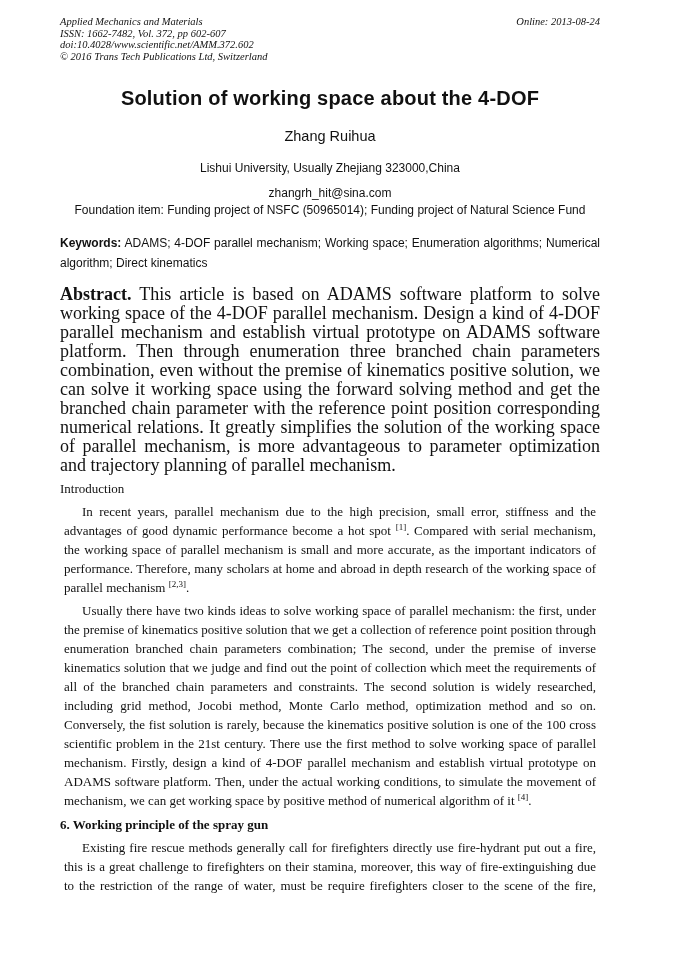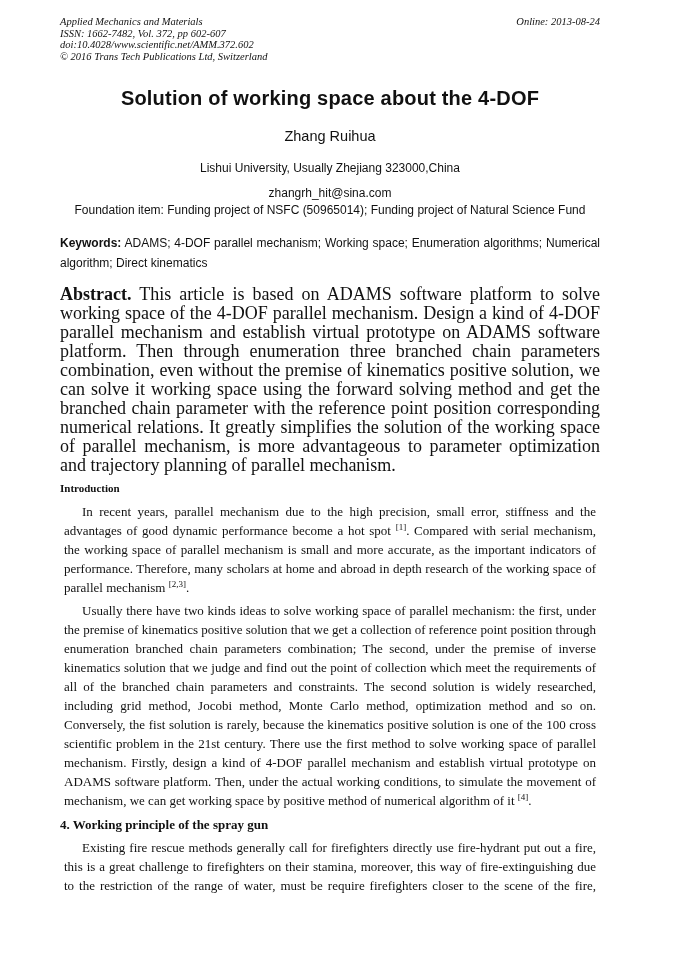--- a/index.html
+++ b/index.html
@@ -79,23 +79,23 @@
   
   .abstract {
     margin-top: 12px;
     font-size: 18px;
     line-height: 19px;
     text-align: justify;
   }
   .abstract b { font-weight: bold; }
   .sec-h1 {
     margin: 4px 0 3px 0;
-    font-size: 11px;
+    font-size: 13px;
     line-height: 19px;
-    font-weight: bold;
+    font-weight: normal;
   }
   .sec-h2 {
     margin: 5px 0 0 0;
     font-size: 13px;
     line-height: 19px;
     font-weight: bold;
   }
   p.body-para {
     margin: 4px;
     font-size: 13px;
@@ -142,17 +142,17 @@
   <div class="keywords"><b>Keywords:</b><span> ADAMS; 4-DOF parallel mechanism; Working space; Enumeration algorithms; Numerical algorithm; Direct kinematics</span></div>
 
   <div class="abstract"><b>Abstract.</b><span> This article is based on ADAMS software platform to solve working space of the 4-DOF parallel mechanism. Design a kind of 4-DOF parallel mechanism and establish virtual prototype on ADAMS software platform. Then through enumeration three branched chain parameters combination, even without the premise of kinematics positive solution, we can solve it working space using the forward solving method and get the branched chain parameter with the reference point position corresponding numerical relations. It greatly simplifies the solution of the working space of parallel mechanism, is more advantageous to parameter optimization and trajectory planning of parallel mechanism.</span></div>
 
   <div class="sec-h1">Introduction</div>
 
   <p class="body-para"><span>In recent years, parallel mechanism due to the high precision, small error, stiffness and the advantages of good dynamic performance become a hot spot </span><sup class="cite">[1]</sup><span>. Compared with serial mechanism, the working space of parallel mechanism is small and more accurate, as the important indicators of performance. Therefore, many scholars at home and abroad in depth research of the working space of parallel mechanism </span><sup class="cite">[2,3]</sup><span>.</span></p>
 
   <p class="body-para"><span>Usually there have two kinds ideas to solve working space of parallel mechanism: the first, under the premise of kinematics positive solution that we get a collection of reference point position through enumeration branched chain parameters combination; The second, under the premise of inverse kinematics solution that we judge and find out the point of collection which meet the requirements of all of the branched chain parameters and constraints. The second solution is widely researched, including grid method, Jocobi method, Monte Carlo method, optimization method and so on. Conversely, the fist solution is rarely, because the kinematics positive solution is one of the 100 cross scientific problem in the 21st century. There use the first method to solve working space of parallel mechanism. Firstly, design a kind of 4-DOF parallel mechanism and establish virtual prototype on ADAMS software platform. Then, under the actual working conditions, to simulate the movement of mechanism, we can get working space by positive method of numerical algorithm of it </span><sup class="cite">[4]</sup><span>.</span></p>
 
-  <div class="sec-h2">4. Working principle of the spray gun</div>
+  <div class="sec-h2">6. Working principle of the spray gun</div>
 
   <p class="body-para continues">Existing fire rescue methods generally call for firefighters directly use fire-hydrant put out a fire, this is a great challenge to firefighters on their stamina, moreover, this way of fire-extinguishing due to the restriction of the range of water, must be require firefighters closer to the scene of the fire,</p>
 
 </div>
 
 </body></html>

